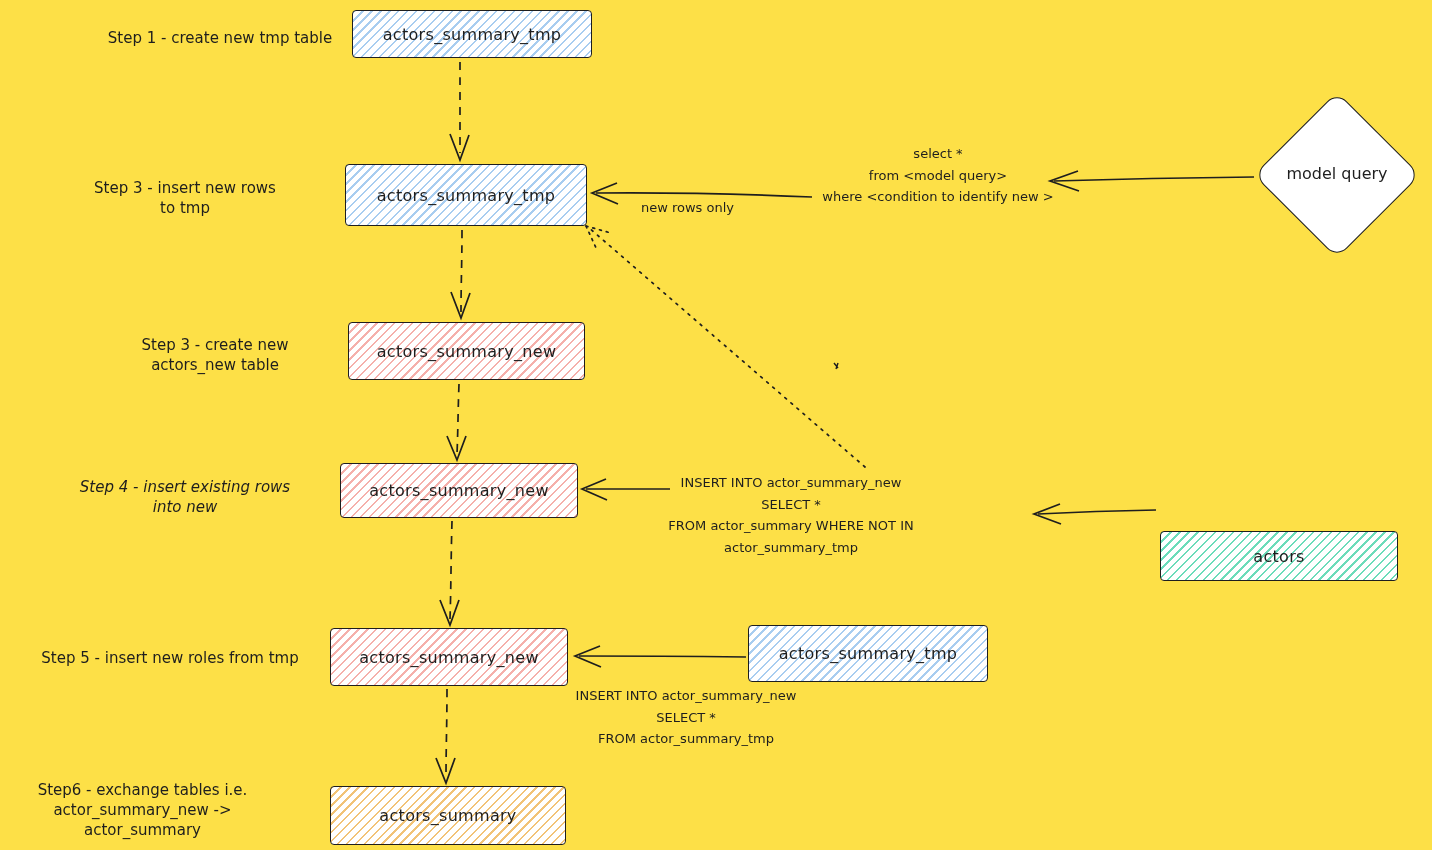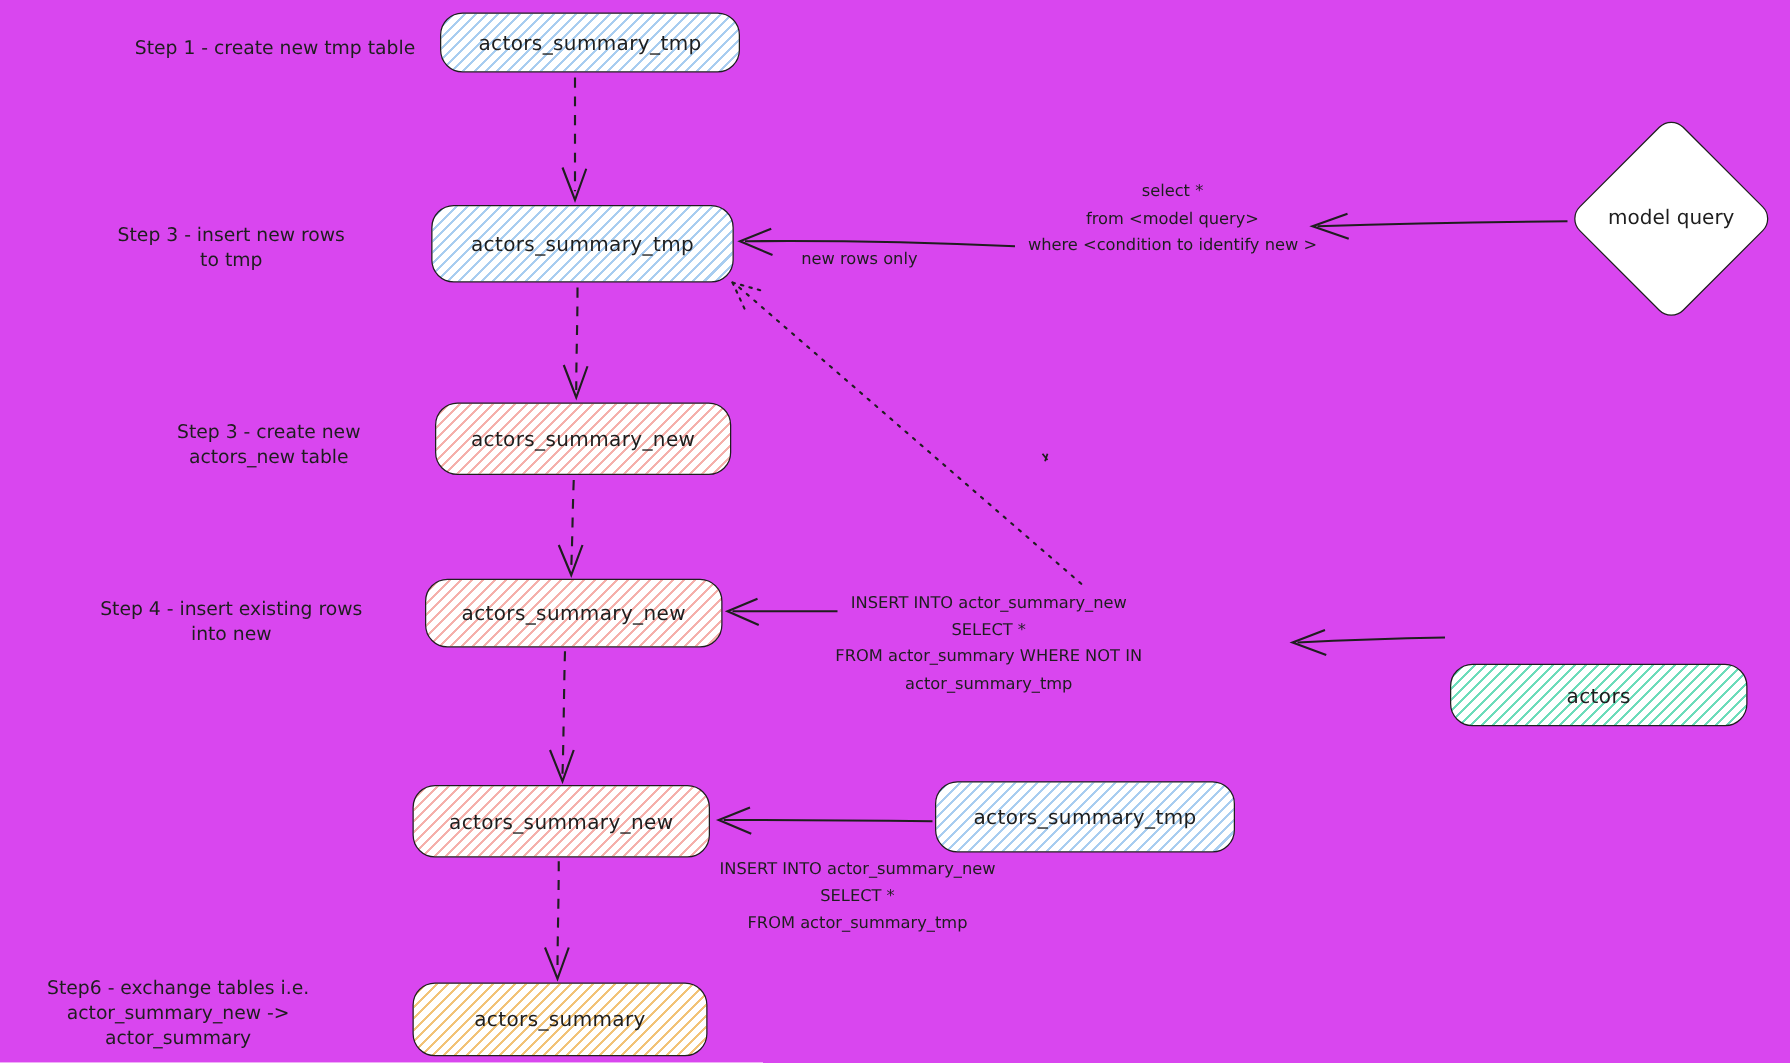--- a/index.html
+++ b/index.html
@@ -1,26 +1,26 @@
 <!DOCTYPE html>
 <html><head>
 <meta charset="utf-8">
 <style>
   html,body{margin:0;padding:0;background:#ffffff;}
   #canvas{
-    position:relative;width:1432px;height:850px;background:#d946ef;overflow:hidden;
+    position:relative;width:1432px;height:850px;background:#fde047;overflow:hidden;
     font-family:"DejaVu Sans",sans-serif;color:#1e1e1e;
   }
   .steplabel{
     position:absolute;text-align:center;font-size:15px;line-height:20px;
     white-space:pre-line;color:#1e1e1e;
   }
   .node{
     position:absolute;display:flex;align-items:center;justify-content:center;
-    border:1.7px solid #1e1e1e;border-radius:18px;background-color:#fff;
+    border:1.7px solid #1e1e1e;border-radius:4px;background-color:#fff;
     font-size:16px;letter-spacing:.3px;box-sizing:border-box;
   }
   .node .nlabel{background:transparent;padding:0 4px;}
   .hatch-blue{background-image:repeating-linear-gradient(135deg,#a8cdf0 0px,#a8cdf0 1.7px,transparent 1.7px,transparent 6.3px);}
   .hatch-red{background-image:repeating-linear-gradient(135deg,#f5b0ab 0px,#f5b0ab 1.7px,transparent 1.7px,transparent 6.3px);}
   .hatch-teal{background-image:repeating-linear-gradient(135deg,#6cdcba 0px,#6cdcba 1.7px,transparent 1.7px,transparent 6.3px);}
   .hatch-yellow{background-image:repeating-linear-gradient(135deg,#f2c377 0px,#f2c377 1.7px,transparent 1.7px,transparent 6.3px);}
   .annot{
     position:absolute;text-align:center;font-size:13px;line-height:21.5px;
     white-space:pre-line;color:#1e1e1e;
@@ -95,22 +95,23 @@
     <g>
       <path d="M834,363 L838,368 M838,363 L836,369" stroke-width="1.4"></path>
     </g>
   </svg>
 
   <div class="steplabel" style="left:85px;top:28px;width:270px;">Step 1 - create new tmp table</div>
   <div class="steplabel" style="left:85px;top:178px;width:200px;">Step 3 - insert new rows
 to tmp</div>
   <div class="steplabel" style="left:110px;top:335px;width:210px;">Step 3 - create new
 actors_new table</div>
-  <div class="steplabel" style="left:75px;top:477px;width:220px;">Step 4 - insert existing rows
+  <div class="steplabel" style="left:75px;top:477px;width:220px;font-style:italic;">Step 4 - insert existing rows
 into new</div>
+  <div class="steplabel" style="left:25px;top:648px;width:290px;">Step 5 - insert new roles from tmp</div>
   <div class="steplabel" style="left:5px;top:780px;width:275px;">Step6 - exchange tables i.e.
 actor_summary_new -&gt; actor_summary</div>
 
   <div class="node hatch-blue" style="left:352px;top:10px;width:240px;height:48px;">
     <span class="nlabel">actors_summary_tmp</span>
   </div>
   <div class="node hatch-blue" style="left:345px;top:164px;width:242px;height:62px;">
     <span class="nlabel">actors_summary_tmp</span>
   </div>
   <div class="node hatch-red" style="left:348px;top:322px;width:237px;height:58px;">

